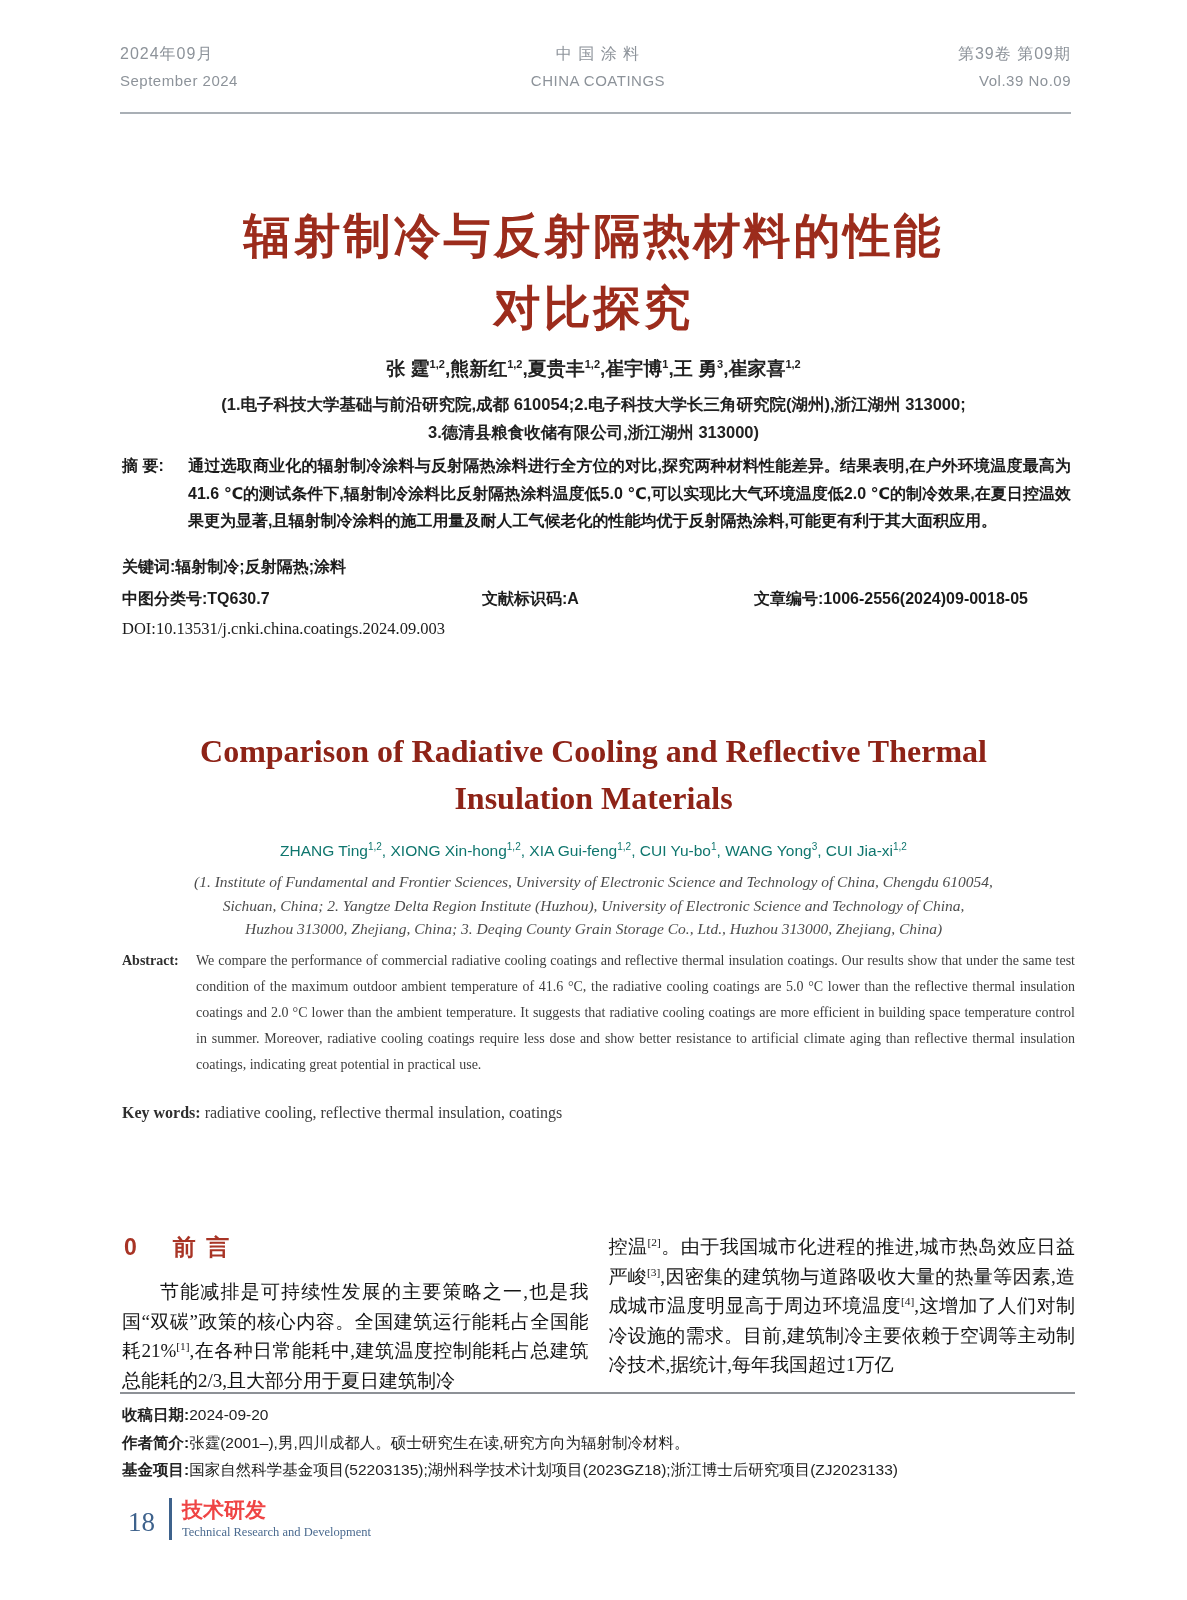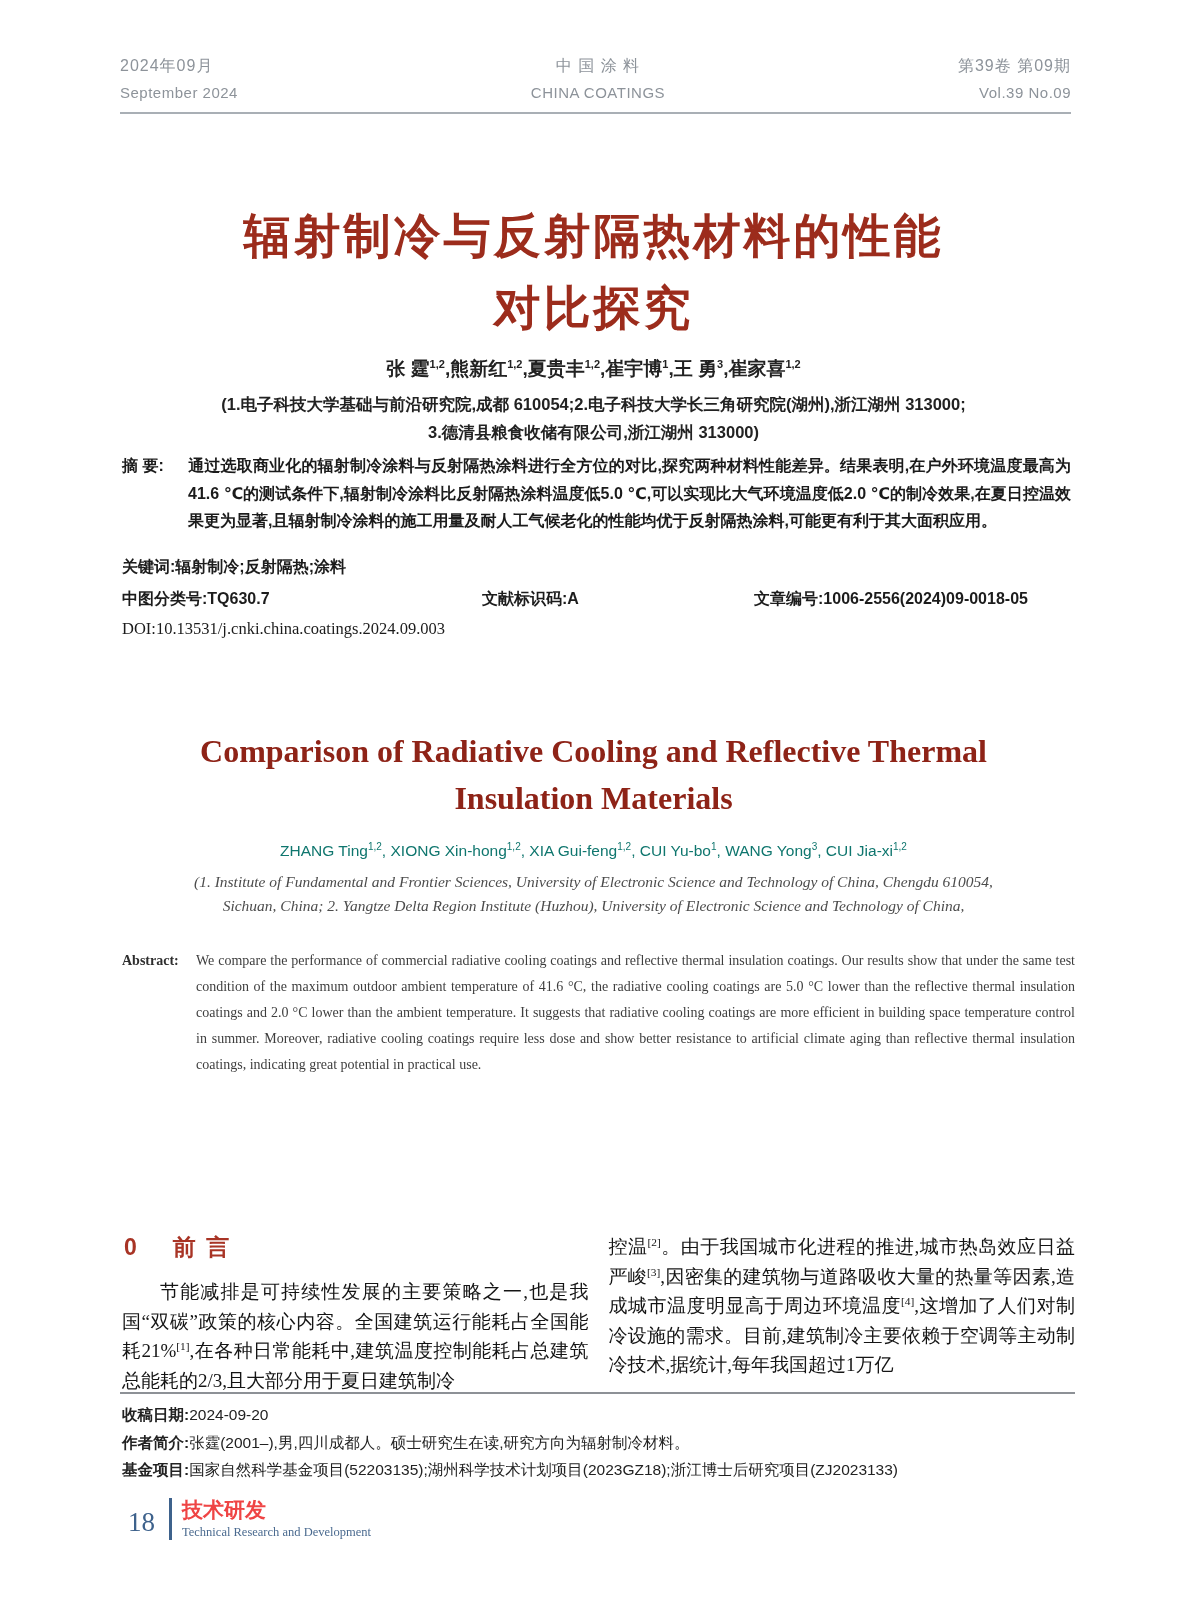--- a/index.html
+++ b/index.html
@@ -4,21 +4,21 @@
 <style>
   html,body{margin:0;padding:0;background:#e9e9e9;}
   .page{
     position:relative; width:1187px; height:1600px; margin:0 auto;
     background:#ffffff; overflow:hidden;
     font-family:"Liberation Sans","DejaVu Sans",sans-serif; color:#1c1c1c;
   }
   sup{font-size:0.6em; line-height:0;}
 
   
-  .jheader{position:absolute; top:52px; left:120px; right:116px;
+  .jheader{position:absolute; top:40px; left:120px; right:116px;
     display:flex; justify-content:space-between; color:#8d939a;}
   .jh-col{line-height:27px;}
   .jh-cn{font-size:16px; letter-spacing:1px;}
   .jh-en{font-size:15px; letter-spacing:0.5px;}
   .jh-center{text-align:center;}
   .jh-right{text-align:right;}
   .header-rule{position:absolute; top:112px; left:120px; right:116px;
     height:2px; background:#a9afb5;}
 
   
@@ -136,24 +136,26 @@
   <h2 class="en-title">
     <span>Comparison of Radiative Cooling and Reflective Thermal</span><br>
     <span>Insulation Materials</span>
   </h2>
 
   <div class="en-authors"><span>ZHANG Ting</span><sup>1,2</sup>, <span>XIONG Xin-hong</span><sup>1,2</sup>, <span>XIA Gui-feng</span><sup>1,2</sup>, <span>CUI Yu-bo</span><sup>1</sup>, <span>WANG Yong</span><sup>3</sup>, <span>CUI Jia-xi</span><sup>1,2</sup></div>
 
   <div class="en-affil">
       <div>(1. Institute of Fundamental and Frontier Sciences, University of Electronic Science and Technology of China, Chengdu 610054,</div>
       <div>Sichuan, China; 2. Yangtze Delta Region Institute (Huzhou), University of Electronic Science and Technology of China,</div>
+      <div>Huzhou 313000, Zhejiang, China; 3. Deqing County Grain Storage Co., Ltd., Huzhou 313000, Zhejiang, China)</div>
     </div>
 
   <div class="en-abstract hang"><span class="hang-label">Abstract:</span><span>We compare the performance of commercial radiative cooling coatings and reflective thermal insulation coatings. Our results show that under the same test condition of the maximum outdoor ambient temperature of 41.6 °C, the radiative cooling coatings are 5.0 °C lower than the reflective thermal insulation coatings and 2.0 °C lower than the ambient temperature. It suggests that radiative cooling coatings are more efficient in building space temperature control in summer. Moreover, radiative cooling coatings require less dose and show better resistance to artificial climate aging than reflective thermal insulation coatings, indicating great potential in practical use.</span></div>
 
+  <div class="en-keywords"><span class="kw-label">Key words:</span>&nbsp;<span>radiative cooling, reflective thermal insulation, coatings</span></div>
 
   <div class="body-cols">
     <div class="bcol">
       <h3 class="sec-head"><span class="sec-num">0</span><span class="sec-title">前 言</span></h3>
       <p class="body-p indent">节能减排是可持续性发展的主要策略之一,也是我国“双碳”政策的核心内容。全国建筑运行能耗占全国能耗21%<sup>[1]</sup>,在各种日常能耗中,建筑温度控制能耗占总建筑总能耗的2/3,且大部分用于夏日建筑制冷</p>
     </div>
     <div class="bcol">
       <p class="body-p">控温<sup>[2]</sup>。由于我国城市化进程的推进,城市热岛效应日益严峻<sup>[3]</sup>,因密集的建筑物与道路吸收大量的热量等因素,造成城市温度明显高于周边环境温度<sup>[4]</sup>,这增加了人们对制冷设施的需求。目前,建筑制冷主要依赖于空调等主动制冷技术,据统计,每年我国超过1万亿</p>
     </div>
   </div>

